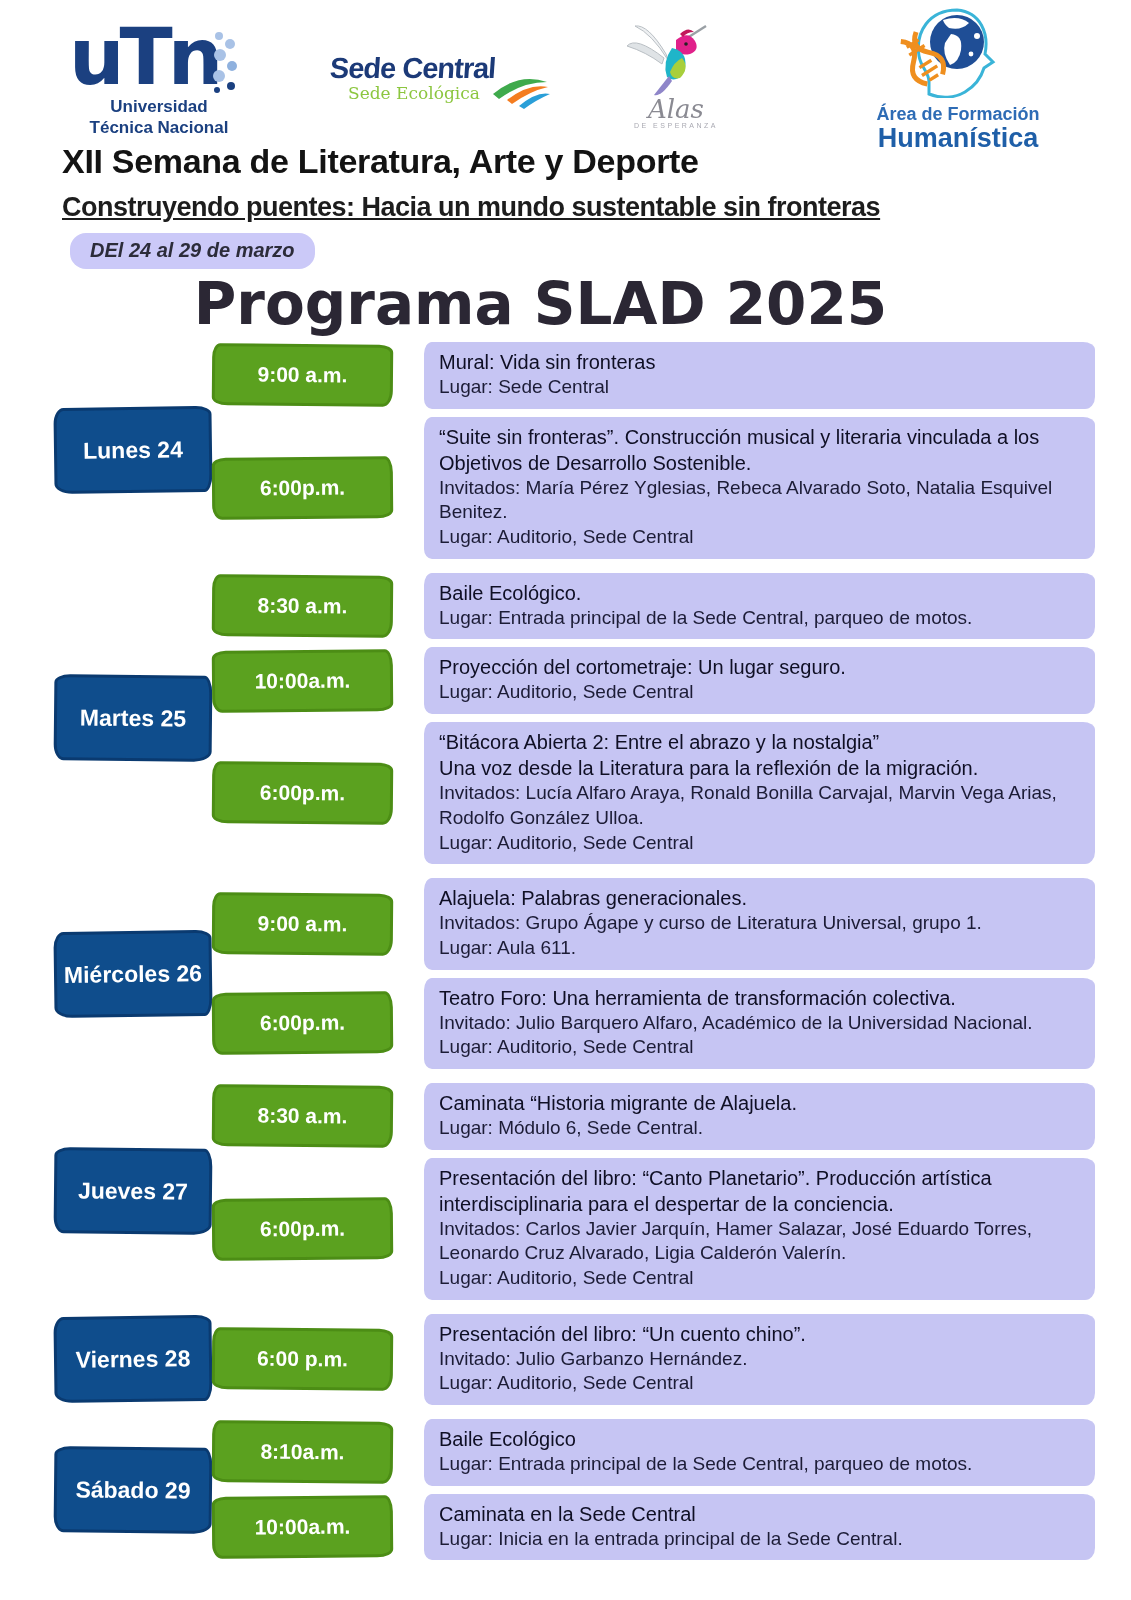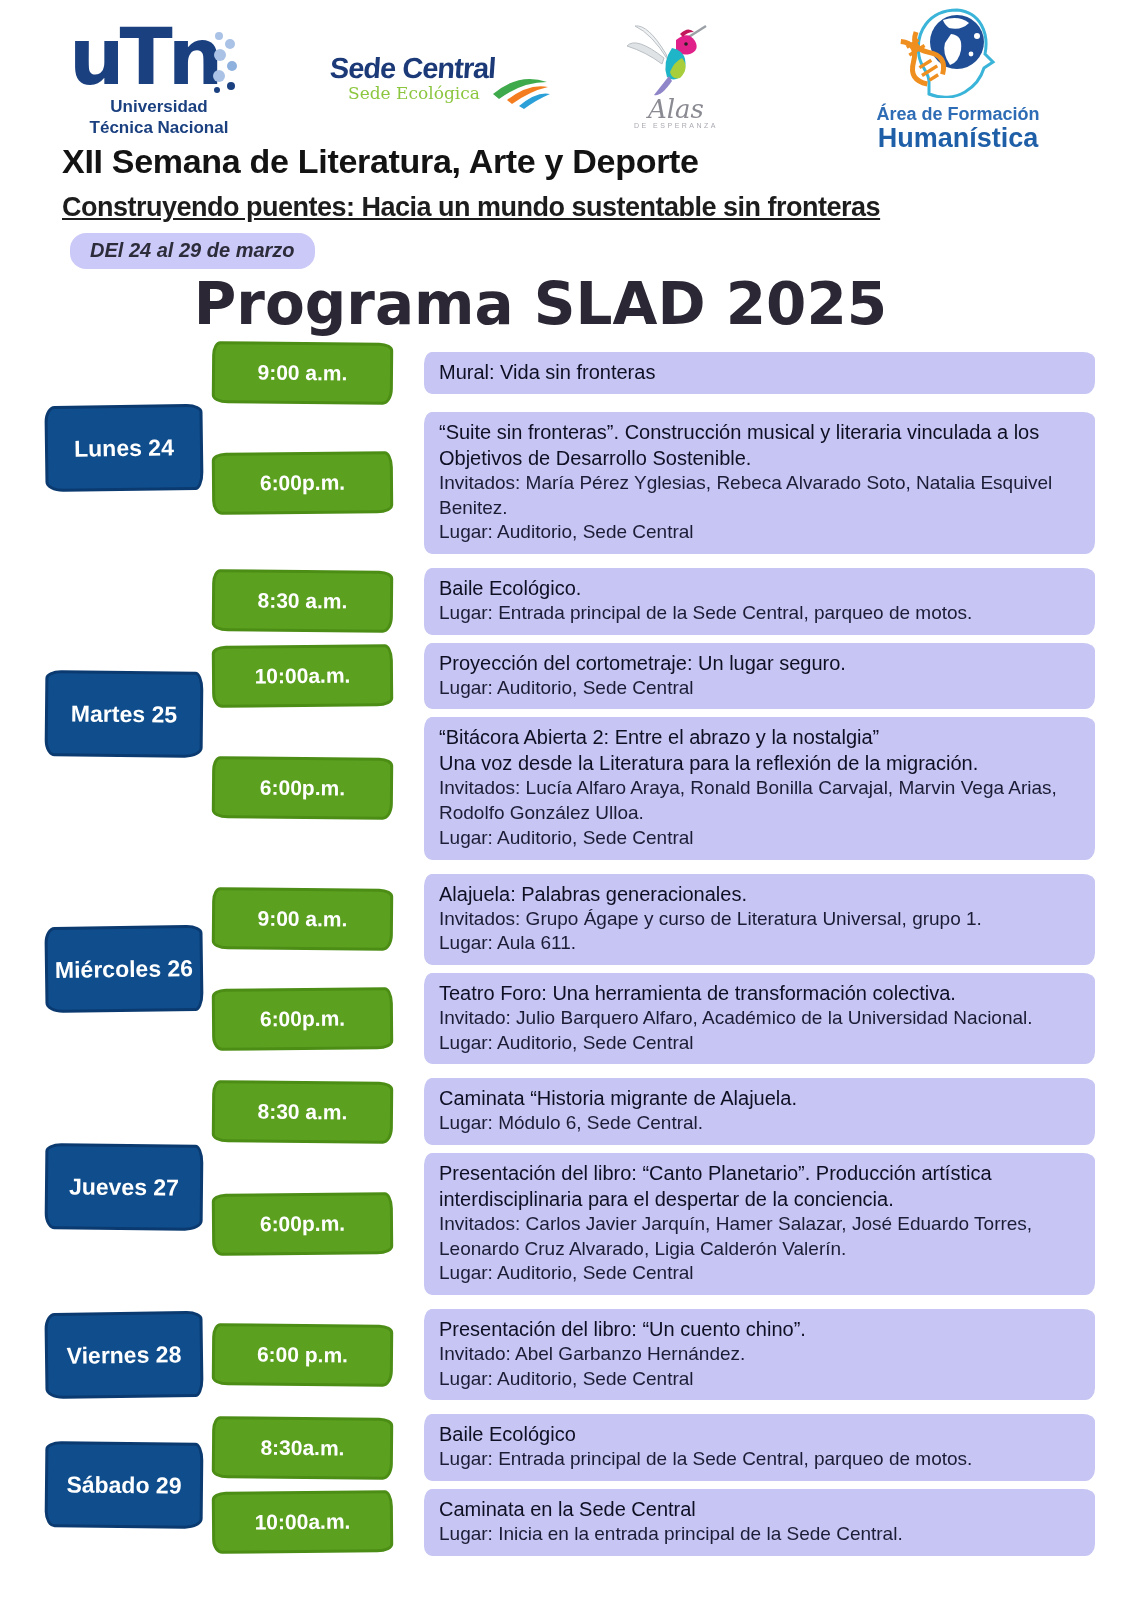--- a/index.html
+++ b/index.html
@@ -45,21 +45,21 @@
   .program-title {
     position:absolute; left:0; top:270px; width:100%;
     text-align:center; transform:translateX(-25px);
     font-family:"DejaVu Sans", sans-serif;
     font-size:58px; font-weight:800; color:var(--title_color,#2b2734); letter-spacing:0px;
   }
 
   
   .schedule { position:absolute; top:342px; left:45px; right:36px; }
   .day-section { display:flex; align-items:center; margin-bottom:14px; }
-  .day-col { flex:0 0 167px; display:flex; justify-content:flex-start; }
+  .day-col { flex:0 0 167px; display:flex; justify-content:flex-end; }
   .day-box {
     background:var(--day_box,#0f4d8c); border:3px solid #0a3a70;
     color:#fff; font-weight:700; font-size:23px; text-align:center;
     width:158px; min-height:86px; padding:6px;
     display:flex; align-items:center; justify-content:center;
     border-radius:10px 16px 8px 18px / 16px 8px 18px 10px;
     transform:rotate(-0.8deg);
   }
   .day-section:nth-child(even) .day-box { transform:rotate(0.6deg); border-radius:16px 8px 18px 10px / 8px 18px 10px 16px; }
   .events-col { flex:1; display:flex; flex-direction:column; gap:8px; }
@@ -166,20 +166,23 @@
       </div>
     </div>
     <div class="events-col">
   <div class="event-row">
     <div class="time-box">
       <span>9:00 a.m.</span>
     </div>
     <div class="event-box">
       <div class="event-title">Mural: Vida sin fronteras</div>
 
+      <div>
+              <div class="event-line">Lugar: Sede Central</div>
+            </div>
     </div>
   </div>
 
   <div class="event-row">
     <div class="time-box">
       <span>6:00p.m.</span>
     </div>
     <div class="event-box">
       <div class="event-title">“Suite sin fronteras”. Construcción musical y literaria vinculada a los Objetivos de Desarrollo Sostenible.</div>
 
@@ -322,38 +325,38 @@
     </div>
     <div class="events-col">
   <div class="event-row">
     <div class="time-box">
       <span>6:00 p.m.</span>
     </div>
     <div class="event-box">
       <div class="event-title">Presentación del libro: “Un cuento chino”.</div>
 
       <div>
-              <div class="event-line">Invitado: Abel Garbanzo Hernández.</div>
+              <div class="event-line">Invitado: Julio Garbanzo Hernández.</div>
               <div class="event-line">Lugar: Auditorio, Sede Central</div>
             </div>
     </div>
   </div>
 </div>
   </div>
 
   <div class="day-section">
     <div class="day-col">
       <div class="day-box">
         <span>Sábado 29</span>
       </div>
     </div>
     <div class="events-col">
   <div class="event-row">
     <div class="time-box">
-      <span>8:30a.m.</span>
+      <span>8:10a.m.</span>
     </div>
     <div class="event-box">
       <div class="event-title">Baile Ecológico</div>
 
       <div>
               <div class="event-line">Lugar: Entrada principal de la Sede Central, parqueo de motos.</div>
             </div>
     </div>
   </div>
 

